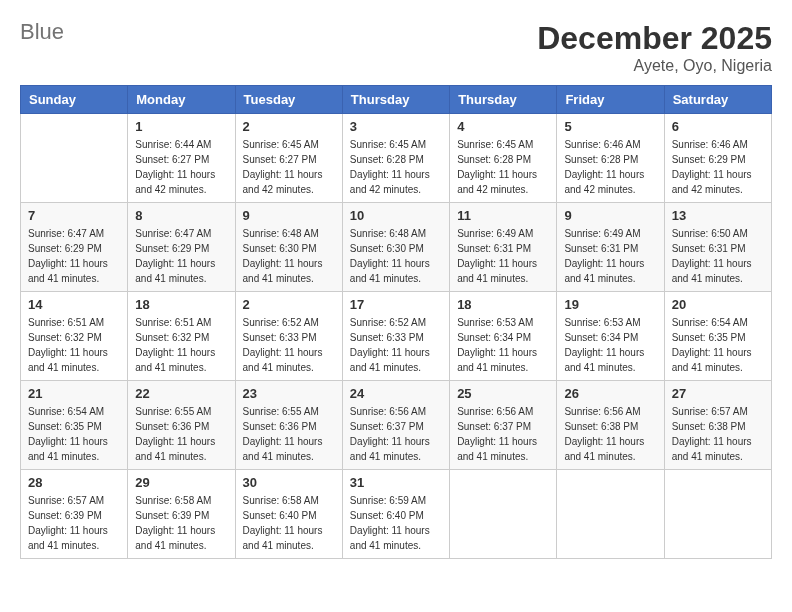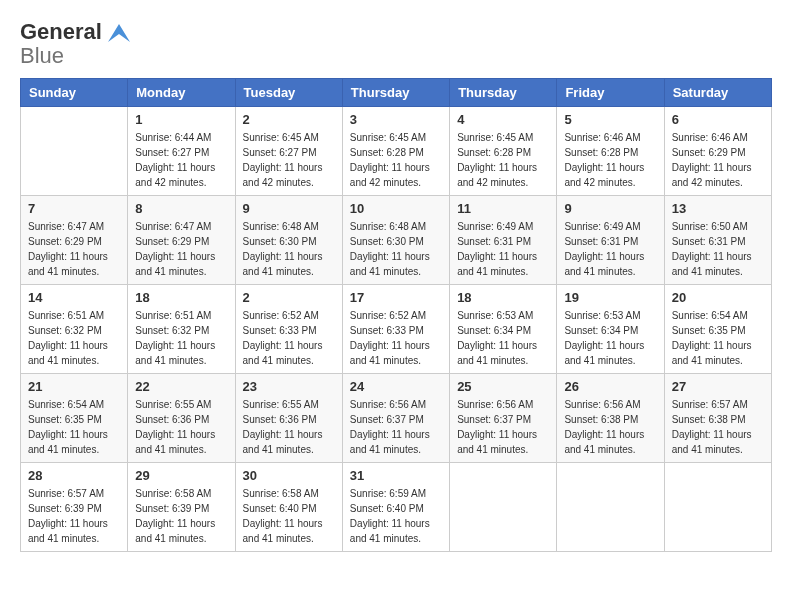--- a/index.html
+++ b/index.html
@@ -83,28 +83,27 @@
       flex-direction: column;
     }
   </style>
 </head>
 <body>
 
 <div class="header">
   <div class="logo">
     <div class="logo-wrapper">
       <div class="logo-text-wrapper">
-        <span style="font-size:22px;font-weight:bold;color:#333;line-height:1.1;">General
-          <svg style="display:inline-block;vertical-align:middle;" width="22" height="18" viewBox="0 0 22 18">
-            <polygon points="0,18 11,0 22,18 11,10" fill="#4a90d9"></polygon>
-          </svg>
-        </span>
         <span style="font-size:22px;font-weight:normal;color:#737373;line-height:1.1;">Blue</span>
       </div>
     </div>
+  </div>
+  <div class="title-block">
+    <div class="month-title">December 2025</div>
+    <div class="location-title">Ayete, Oyo, Nigeria</div>
   </div>
 </div>
 
 <table class="calendar">
   <thead>
     <tr>
     <th>Sunday</th>
         <th>Monday</th>
         <th>Tuesday</th>
         <th>Thursday</th>

